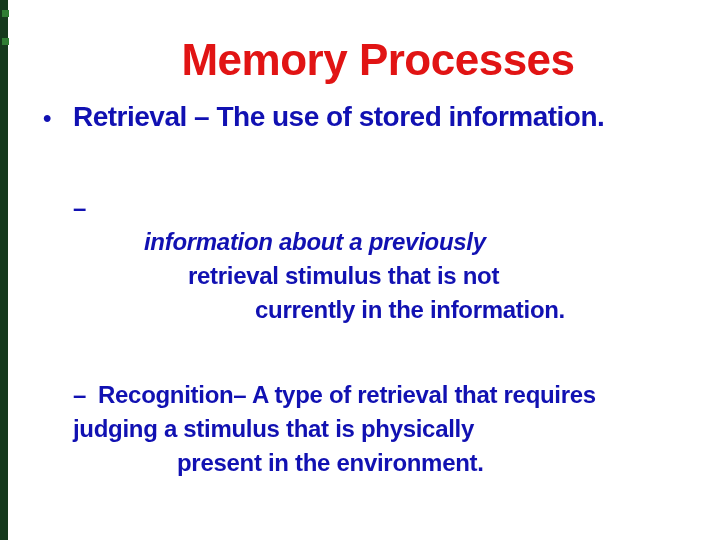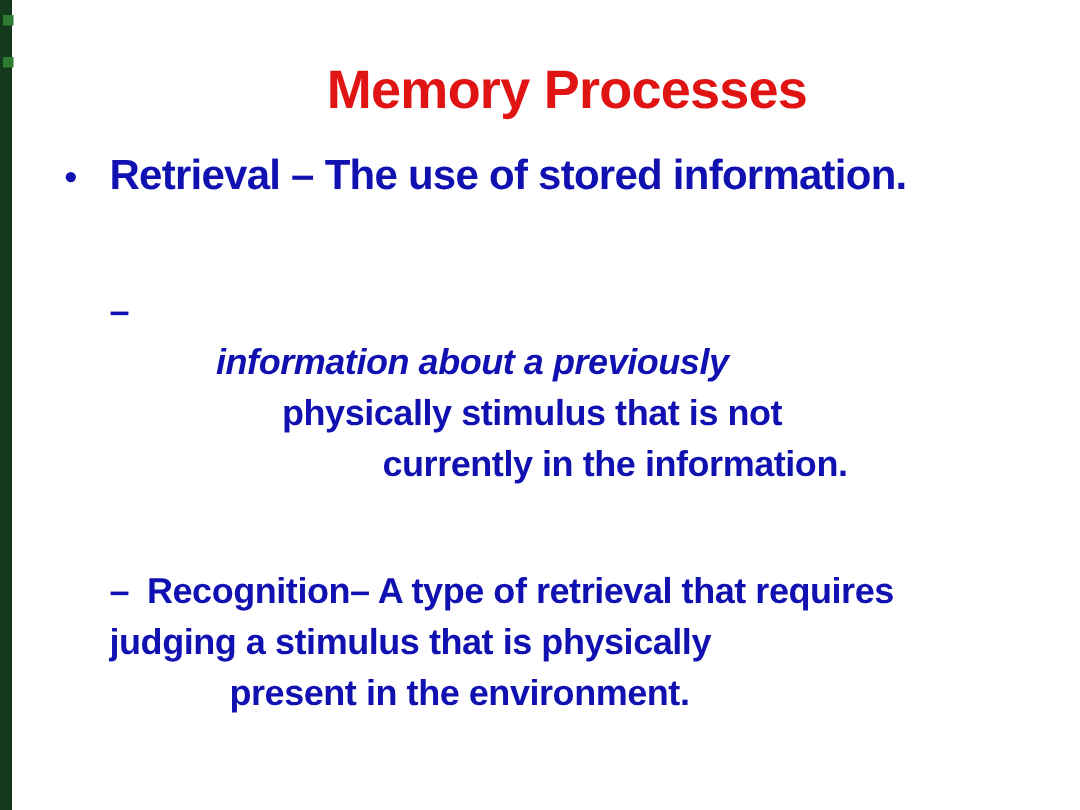--- a/index.html
+++ b/index.html
@@ -37,21 +37,21 @@
   }
   .edge-dot.d1 { left: 2px; top: 10px; }
   .edge-dot.d2 { left: 2px; top: 38px; }
 
   .title {
     position: absolute;
     top: 36px;
     left: 378px;
     transform: translateX(-50%);
     white-space: nowrap;
-    font-size: 36px;
+    font-size: 44px;
     line-height: 48px;
     letter-spacing: -0.5px;
     color: #e11414;
   }
 
   .bullet-line {
     position: absolute;
     top: 99px;
     left: 43px;
     display: flex;
@@ -82,21 +82,21 @@
   .sub-first {
     display: flex;
     align-items: baseline;
   }
   .dash-marker { width: 25px; }
 
   .recall .wrap-1 { margin-left: 71px; font-style: italic; }
   .recall .wrap-2 { margin-left: 115px; }
   .recall .wrap-3 { margin-left: 182px; }
   .recognition .wrap-1 { }
-  .recognition .wrap-2 { margin-left: 80px; }
+  .recognition .wrap-2 { margin-left: 104px; }
 </style>
 </head>
 <body>
 
 <div class="slide">
 
   <div class="edge-bar"></div>
   <div class="edge-dot d1"></div>
   <div class="edge-dot d2"></div>
 
@@ -105,21 +105,21 @@
   <div class="bullet-line">
     <span class="bullet-marker">•</span>
     <span>Retrieval – The use of stored information.</span>
   </div>
 
   <div class="sub-block recall">
     <div class="sub-first">
       <span class="dash-marker">–</span>
     </div>
     <div class="wrap-1">information about a previously</div>
-    <div class="wrap-2">physically stimulus that is not</div>
+    <div class="wrap-2">retrieval stimulus that is not</div>
     <div class="wrap-3">currently in the information.</div>
   </div>
 
   <div class="sub-block recognition">
     <div class="sub-first">
       <span class="dash-marker">–</span>
       <span>Recognition– A type of retrieval that requires</span>
     </div>
     <div class="wrap-1">judging a stimulus that is physically</div>
     <div class="wrap-2">present in the environment.</div>

